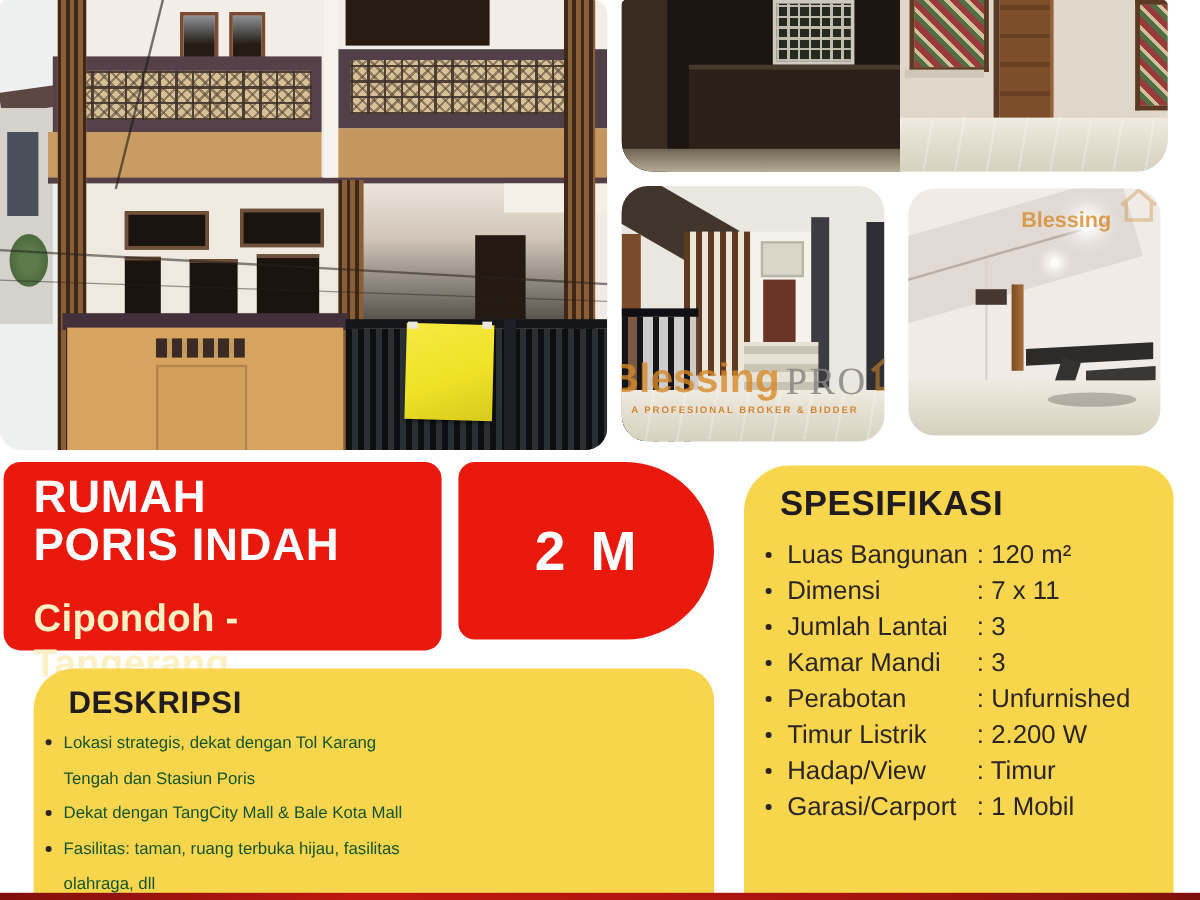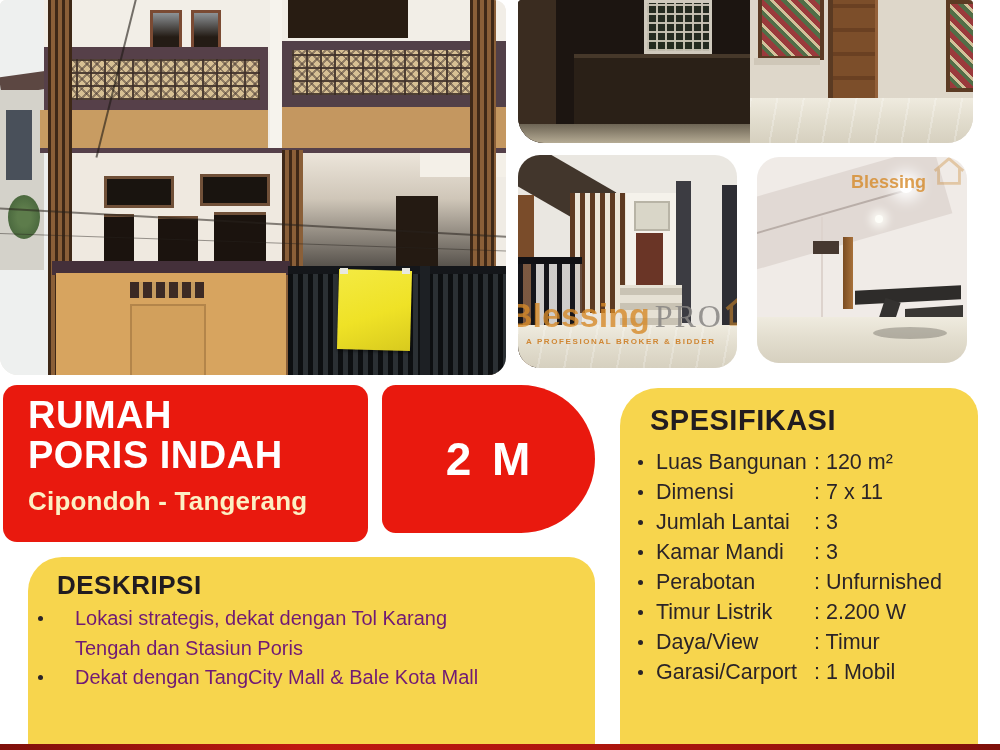--- a/index.html
+++ b/index.html
@@ -24,36 +24,36 @@
   .steps{background:repeating-linear-gradient(0deg,#c9c3b4 0 7px,#e6e1d4 7px 15px);}
   .wingrid{background:
     repeating-linear-gradient(90deg, rgba(200,194,180,.95) 0 2px, transparent 2px 9px),
     repeating-linear-gradient(0deg, rgba(200,194,180,.95) 0 2px, transparent 2px 9px),
     #242a20;}
 
   
   .title-box{position:absolute;left:3px;top:385px;width:365px;height:157px;border-radius:14px;
     background:#e9190e;color:#ffffff;padding:10px 0 0 25px;box-sizing:border-box;}
   .title-line{font-weight:bold;font-size:38px;line-height:40px;letter-spacing:.5px;}
-  .subtitle{margin-top:11px;font-weight:bold;font-size:26px;letter-spacing:.2px;}
+  .subtitle{margin-top:22px;font-weight:bold;font-size:32px;letter-spacing:.2px;}
   .price-pill{position:absolute;left:382px;top:385px;width:213px;height:148px;
     border-radius:14px 76px 76px 14px;background:#e9190e;color:#ffffff;
     display:flex;align-items:center;justify-content:center;
     font-weight:bold;font-size:46px;letter-spacing:4px;padding-right:14px;box-sizing:border-box;padding-left:17px;}
 
   
   .card{position:absolute;background:#f7d54d;overflow:hidden;}
   .desc-card{left:28px;top:557px;width:567px;height:188px;border-radius:34px 26px 0 0;}
   .spec-card{left:620px;top:388px;width:358px;height:357px;border-radius:38px 28px 0 0;}
   .card-heading{position:absolute;font-weight:bold;color:#211c20;}
   .desc-heading{left:29px;top:13px;font-size:26px;letter-spacing:.5px;}
   .spec-heading{left:30px;top:16px;font-size:29px;letter-spacing:.5px;}
 
   .desc-list{position:absolute;left:0;top:47px;width:560px;}
-  .desc-item{display:flex;font-size:20px;line-height:29.5px;color:#701a75;gap:22px;}
+  .desc-item{display:flex;font-size:14px;line-height:29.5px;color:#14532d;}
   .desc-item .dot{flex:none;width:5px;height:5px;border-radius:50%;background:#2b2428;margin:12px 10px 0 10px;}
   .desc-item .txt{white-space:pre-line;}
 
   .spec-rows{position:absolute;left:14px;top:59px;right:6px;}
   .spec-row{display:flex;align-items:center;height:30px;font-size:21.5px;color:#2b2428;}
   .spec-row .dot{flex:none;width:5px;height:5px;border-radius:50%;background:#2b2428;margin:0 13px 0 4px;}
   .spec-label{flex:none;width:158px;}
   .spec-value::before{content:": ";}
 
   .bottom-strip{position:absolute;left:0;top:744px;width:1000px;height:6px;
@@ -208,20 +208,25 @@
           <span class="dot"></span>
           <span class="txt">Lokasi strategis, dekat dengan Tol Karang
 Tengah dan Stasiun Poris</span>
         </div>
 
         <div class="desc-item">
           <span class="dot"></span>
           <span class="txt">Dekat dengan TangCity Mall &amp; Bale Kota Mall</span>
         </div>
 
+        <div class="desc-item">
+          <span class="dot"></span>
+          <span class="txt">Fasilitas: taman, ruang terbuka hijau, fasilitas
+olahraga, dll</span>
+        </div>
       </div>
   </div>
 
   <div class="card spec-card">
     <div class="card-heading spec-heading">SPESIFIKASI</div>
     <div class="spec-rows">
 
 
         <div class="spec-row">
           <span class="dot"></span>
@@ -255,21 +260,21 @@
         </div>
 
         <div class="spec-row">
           <span class="dot"></span>
           <span class="spec-label">Timur Listrik</span>
           <span class="spec-value">2.200 W</span>
         </div>
 
         <div class="spec-row">
           <span class="dot"></span>
-          <span class="spec-label">Daya/View</span>
+          <span class="spec-label">Hadap/View</span>
           <span class="spec-value">Timur</span>
         </div>
 
         <div class="spec-row">
           <span class="dot"></span>
           <span class="spec-label">Garasi/Carport</span>
           <span class="spec-value">1 Mobil</span>
         </div>
       </div>
   </div>

